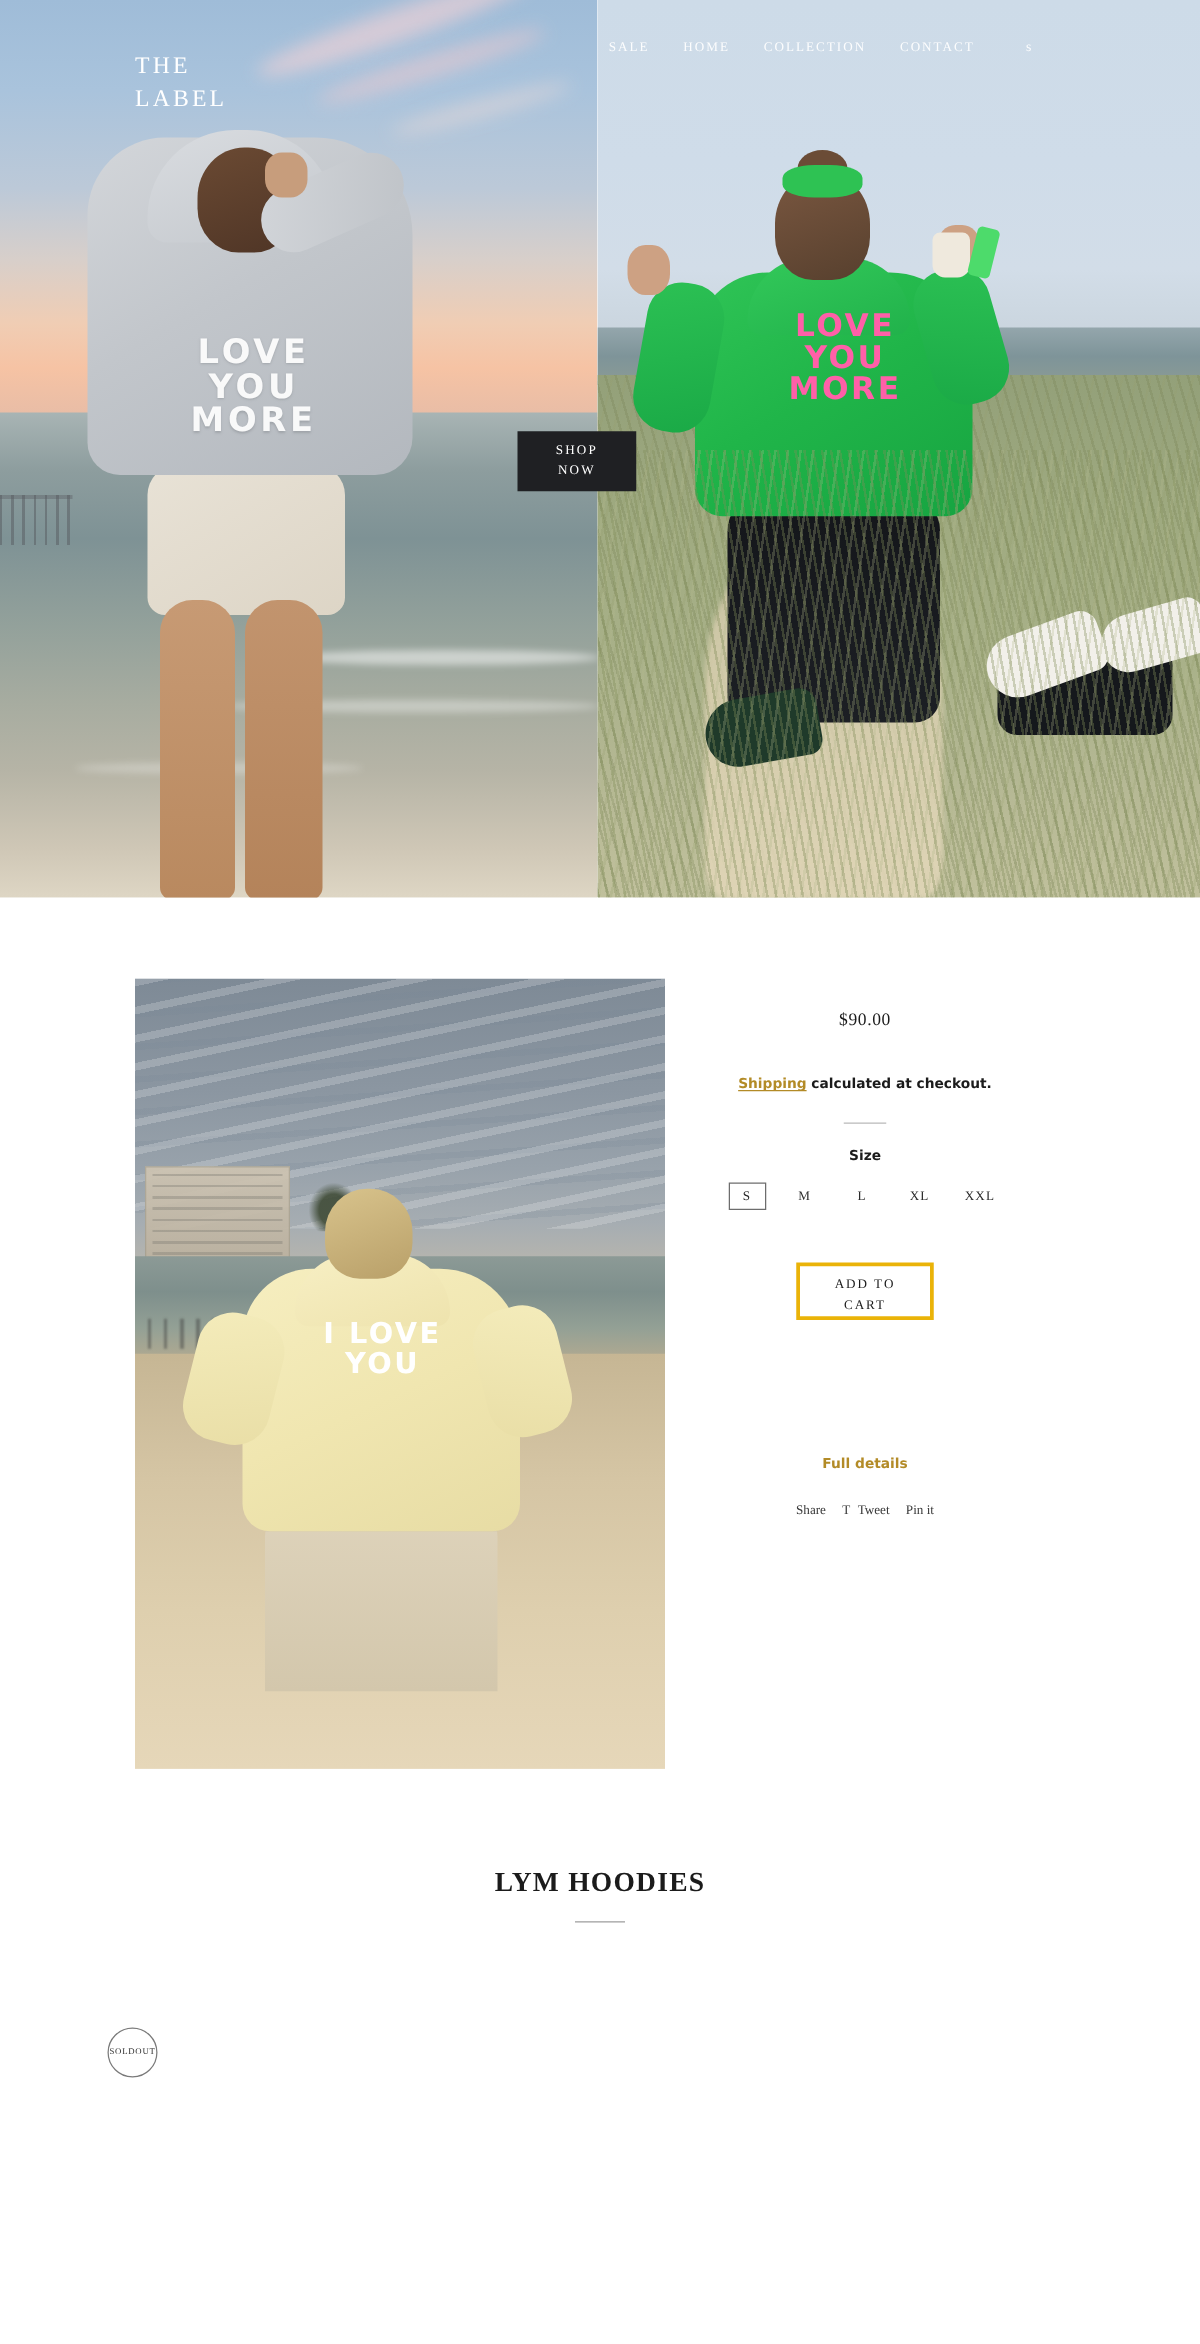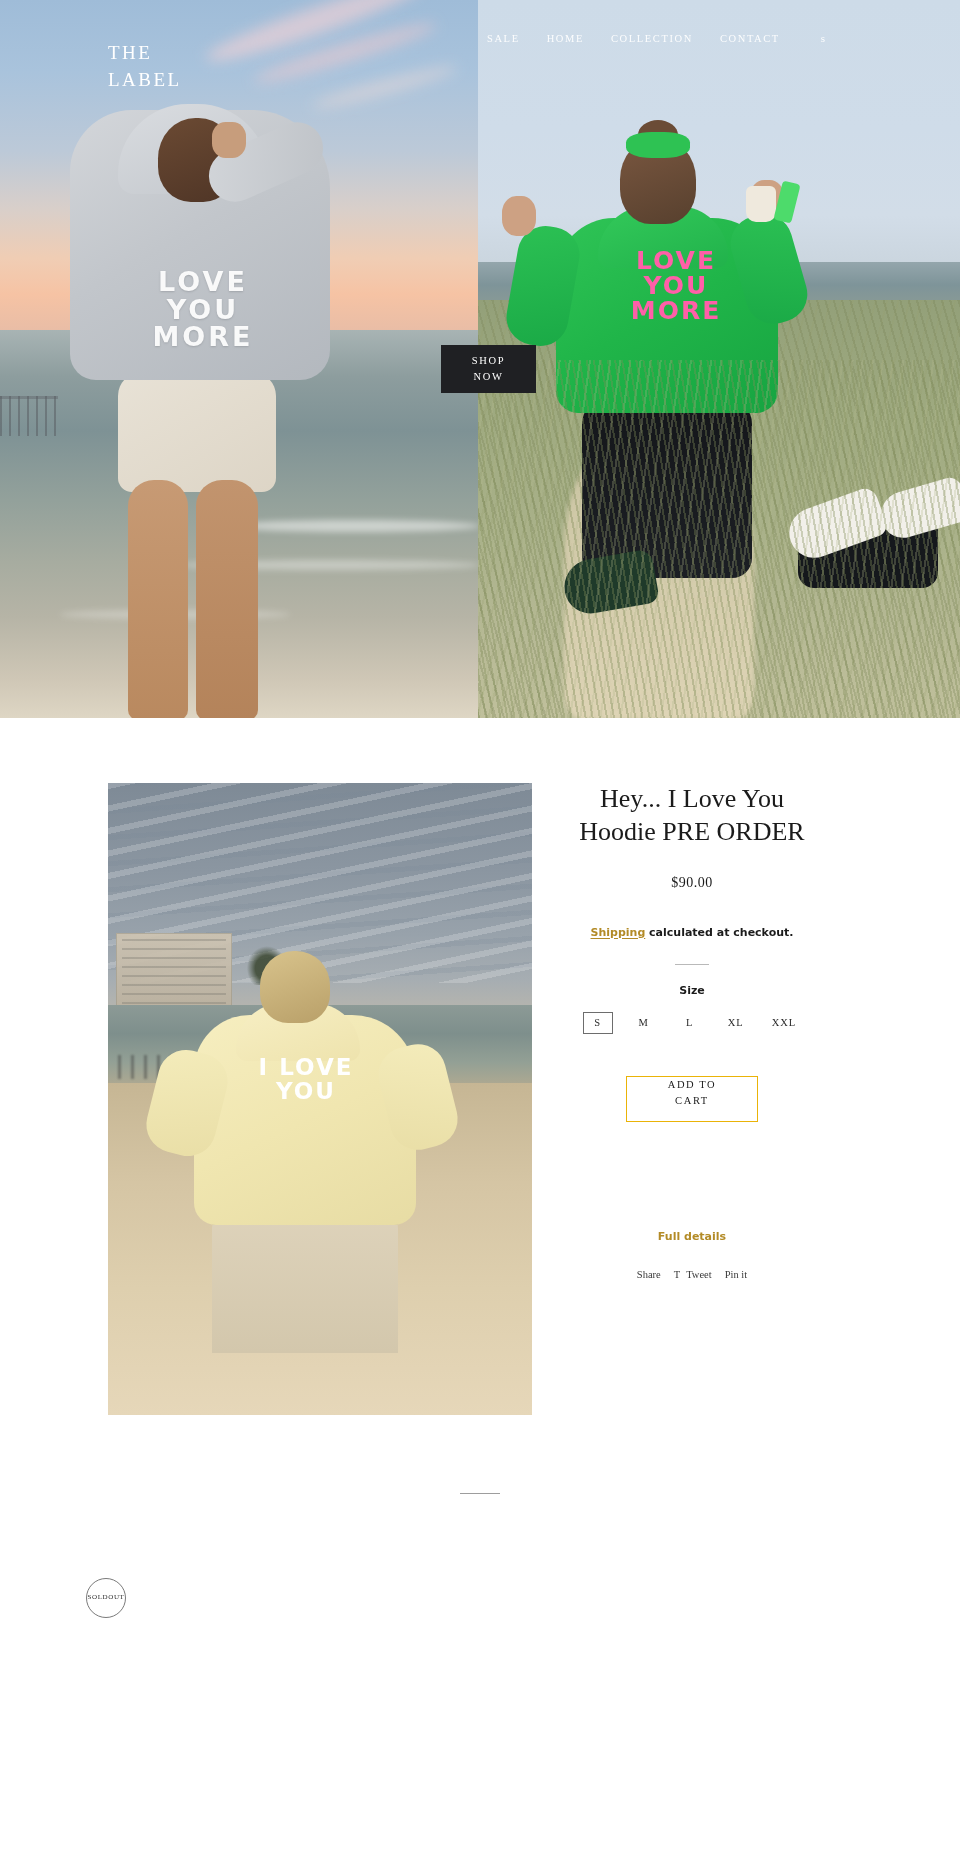--- a/index.html
+++ b/index.html
@@ -198,21 +198,21 @@
     position: absolute; left: 487px; top: 32px;
     display: flex; align-items: center; gap: 27px;
   }
   .nav a {
     color: rgba(255,255,255,.94); text-decoration: none;
     font-size: 10.5px; letter-spacing: 1.6px;
     font-family: "Liberation Serif", serif;
   }
   .nav .search-link { margin-left: 14px; font-size: 11px; }
   .shop-now {
-    position: absolute; left: 441px; top: 345px;
+    position: absolute; left: 414px; top: 345px;
     width: 95px; height: 48px;
     background: #1f2023; color: #ffffff;
     display: flex; flex-direction: column; align-items: center; justify-content: center;
     font-size: 10.5px; letter-spacing: 1.7px; line-height: 1.55;
     text-decoration: none; font-family: "Liberation Serif", serif;
   }
 
   
   .product {
     position: relative; width: 960px; padding: 65px 0 0;
@@ -313,24 +313,24 @@
     margin-top: 15px; display: flex; justify-content: center; align-items: center; gap: 0;
   }
   .size-opt {
     min-width: 30px; height: 22px; display: flex; align-items: center; justify-content: center;
     font-size: 10.5px; letter-spacing: 1px; color: #2a2a2a; cursor: pointer;
     font-family: "Liberation Serif", serif; margin: 0 8px; padding: 0 4px;
     border: 1px solid transparent;
   }
   .size-opt.selected { border: 1px solid #6d6d6d; }
   .add-to-cart {
-    margin: 42px auto 0; width: 132px; height: 46px;
-    border: 1px solid #eab308; background: #ffffff; color: #1b1b1b;
+    margin: 42px auto 0; width: 110px; height: 46px;
+    border: 3px solid #eab308; background: #ffffff; color: #1b1b1b;
     font-size: 10.5px; letter-spacing: 1.6px; line-height: 1.55;
-    display: flex; flex-direction: column; align-items: center; justify-content: flex-start;
+    display: flex; flex-direction: column; align-items: center; justify-content: flex-end;
     cursor: pointer; font-family: "Liberation Serif", serif;
   }
   .full-details {
     display: block; margin-top: 108px; color: #b38b27;
     font-size: 11px; font-family: "DejaVu Sans", sans-serif; font-weight: 700;
     text-decoration: none;
   }
   .share-row {
     margin-top: 26px; display: flex; justify-content: center; align-items: center; gap: 13px;
   }
@@ -460,21 +460,20 @@
       <div class="pp-armR"></div>
       <div class="pp-head"></div>
       <div class="pp-txt">
         <div>I LOVE</div>
         <div>YOU</div>
       </div>
     </div>
   </div>
 
   <div class="product-info">
-    <h1 class="product-title">Hey... I Love You Hoodie PRE ORDER</h1>
 
     <div class="product-price">$90.00</div>
 
     <div class="shipping-line"><a href="#">Shipping</a><span> calculated at checkout.</span></div>
 
     <div class="rule"></div>
 
     <div class="size-label">Size</div>
 
     <div class="size-options">
@@ -501,20 +500,21 @@
         <span>Tweet</span>
       </a>
       <a href="#">
         <span>Pin it</span>
       </a>
     </div>
   </div>
 </section>
 
 <section class="collection">
+  <h2 class="collection-title">LYM HOODIES</h2>
   <div class="collection-rule"></div>
 
   <div class="grid">
 
     <div class="card">
       <div class="card-media">
         <div class="sold-out-badge">
           <span>SOLD</span>
           <span>OUT</span>
         </div>

